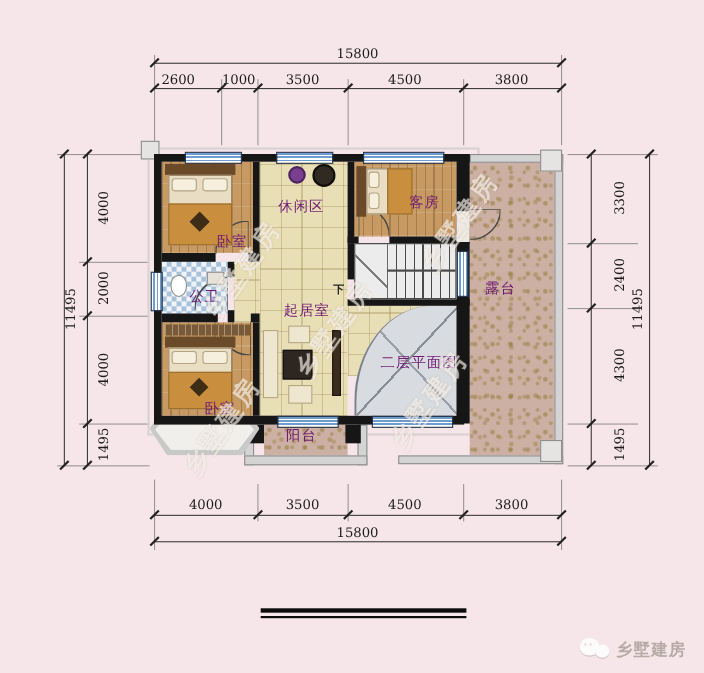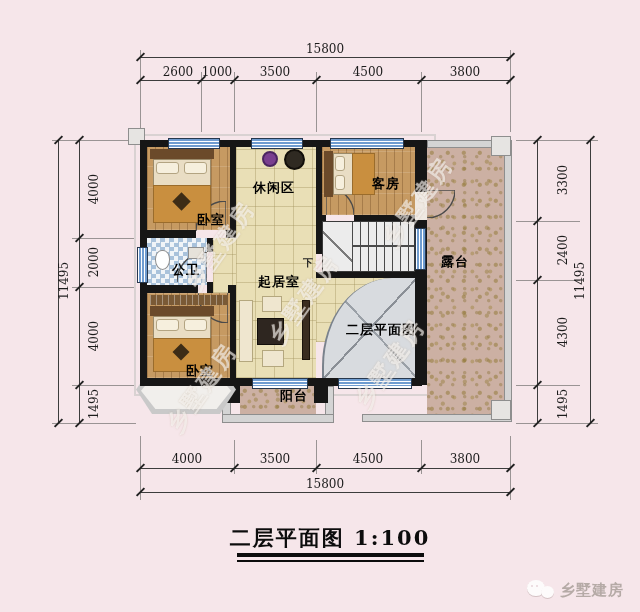--- a/index.html
+++ b/index.html
@@ -30,21 +30,21 @@
     background-size:9px 9px;}
   .floor-floral{background-color:#ccb0a3;
     background-image:
       radial-gradient(circle at 30% 30%,rgba(148,123,58,.55) 0 1.6px,transparent 2.6px),
       radial-gradient(circle at 72% 62%,rgba(148,123,58,.45) 0 1.6px,transparent 2.6px),
       radial-gradient(circle at 52% 86%,rgba(160,135,70,.5) 0 1.4px,transparent 2.4px),
       radial-gradient(circle at 14% 72%,rgba(140,115,55,.42) 0 1.2px,transparent 2.2px);
     background-size:16px 16px,22px 22px,18px 18px,12px 12px;}
   .rail{background:#d4d4d4;border:1px solid #8e8e8e;box-sizing:border-box;}
   .post{background:#e6e4e2;border:1px solid #8e8e8e;box-sizing:border-box;}
-  .room-label{font-weight:bold;font-size:13px;color:#000000;letter-spacing:1px;white-space:nowrap;text-align:center;}
+  .room-label{font-weight:normal;font-size:13px;color:#701a75;letter-spacing:1px;white-space:nowrap;text-align:center;}
   .wm{color:rgba(255,255,255,.58);font-weight:bold;font-size:23px;letter-spacing:3px;
       transform:rotate(-55deg);white-space:nowrap;text-shadow:0 0 2px rgba(170,140,110,.35);}
   .door svg{display:block;}
   .furn{box-sizing:border-box;}
 </style>
 </head>
 <body>
 
 <div class="stage">
 
@@ -60,21 +60,21 @@
   <div class="abs tick" style="left:505px;top:56px"></div>
   <div class="abs dnum" style="left:295px;top:42px;width:60px">15800</div>
 
   <div class="abs dline" style="left:140px;top:80px;width:370px;height:1px"></div>
   <div class="abs tick" style="left:135px;top:79px"></div>
   <div class="abs tick" style="left:196px;top:79px"></div>
   <div class="abs tick" style="left:229px;top:79px"></div>
   <div class="abs tick" style="left:311px;top:79px"></div>
   <div class="abs tick" style="left:416px;top:79px"></div>
   <div class="abs tick" style="left:505px;top:79px"></div>
-  <div class="abs dnum" style="left:148px;top:65px;width:60px">2600</div>
+  <div class="abs dnum" style="left:132px;top:65px;width:60px">2600</div>
   <div class="abs dnum" style="left:195px;top:65px;width:44px">1000</div>
   <div class="abs dnum" style="left:245px;top:65px;width:60px">3500</div>
   <div class="abs dnum" style="left:338px;top:65px;width:60px">4500</div>
   <div class="abs dnum" style="left:435px;top:65px;width:60px">3800</div>
 
   <div class="abs ext" style="left:140px;top:436px;width:1px;height:64px"></div>
   <div class="abs ext" style="left:234px;top:440px;width:1px;height:34px"></div>
   <div class="abs ext" style="left:316px;top:440px;width:1px;height:34px"></div>
   <div class="abs ext" style="left:421px;top:440px;width:1px;height:34px"></div>
   <div class="abs ext" style="left:510px;top:436px;width:1px;height:64px"></div>
@@ -270,31 +270,30 @@
   <div class="abs furn" style="left:262px;top:151px;width:16px;height:16px;background:#7a3f8f;border:2px solid #4b2560;border-radius:50%"></div>
   <div class="abs furn" style="left:284px;top:149px;width:21px;height:21px;background:#2f2a22;border:2px solid #120f0a;border-radius:50%"></div>
 
   <div class="abs room-label" style="left:197px;top:211px">卧室</div>
   <div class="abs room-label" style="left:253px;top:179px">休闲区</div>
   <div class="abs room-label" style="left:372px;top:175px">客房</div>
   <div class="abs room-label" style="left:172px;top:261px">公卫</div>
   <div class="abs room-label" style="left:258px;top:273px">起居室</div>
   <div class="abs room-label" style="left:346px;top:321px">二层平面图</div>
   <div class="abs room-label" style="left:186px;top:362px">卧室</div>
-  <div class="abs room-label" style="left:280px;top:387px">阳台</div>
+  <div class="abs room-label" style="left:260px;top:387px">阳台</div>
   <div class="abs room-label" style="left:441px;top:253px">露台</div>
   <div class="abs" style="left:303px;top:256px;font-size:10px;color:#222;font-weight:bold">下</div>
 
   <div class="abs wm" style="left:168px;top:230px">乡墅建房</div>
   <div class="abs wm" style="left:366px;top:186px">乡墅建房</div>
   <div class="abs wm" style="left:252px;top:284px">乡墅建房</div>
   <div class="abs wm" style="left:338px;top:348px">乡墅建房</div>
   <div class="abs wm" style="left:150px;top:372px">乡墅建房</div>
 
-  <div class="abs" style="left:200px;top:524px;width:260px;text-align:center;font-weight:bold;font-size:21px;color:#0c0c0c;letter-spacing:2px">二层平面图 1:100</div>
   <div class="abs" style="left:237px;top:553px;width:187px;height:4px;background:#0c0c0c"></div>
   <div class="abs" style="left:237px;top:560px;width:187px;height:2px;background:#0c0c0c"></div>
 
   <div class="abs" style="left:527px;top:580px;width:18px;height:16px;background:#fdfbfb;border-radius:50% 50% 48% 48%;box-shadow:0 1px 0 rgba(180,160,160,.5)"></div>
   <div class="abs" style="left:531px;top:585px;width:2px;height:2px;background:#e7d5da;border-radius:50%"></div>
   <div class="abs" style="left:536px;top:585px;width:2px;height:2px;background:#e7d5da;border-radius:50%"></div>
   <div class="abs" style="left:541px;top:586px;width:13px;height:12px;background:#fdfbfb;border-radius:50%;box-shadow:0 1px 0 rgba(180,160,160,.5)"></div>
   <div class="abs" style="left:560px;top:581px;font-size:15px;font-weight:bold;color:#b5aaa6;letter-spacing:1px">乡墅建房</div>
 
 </div>

